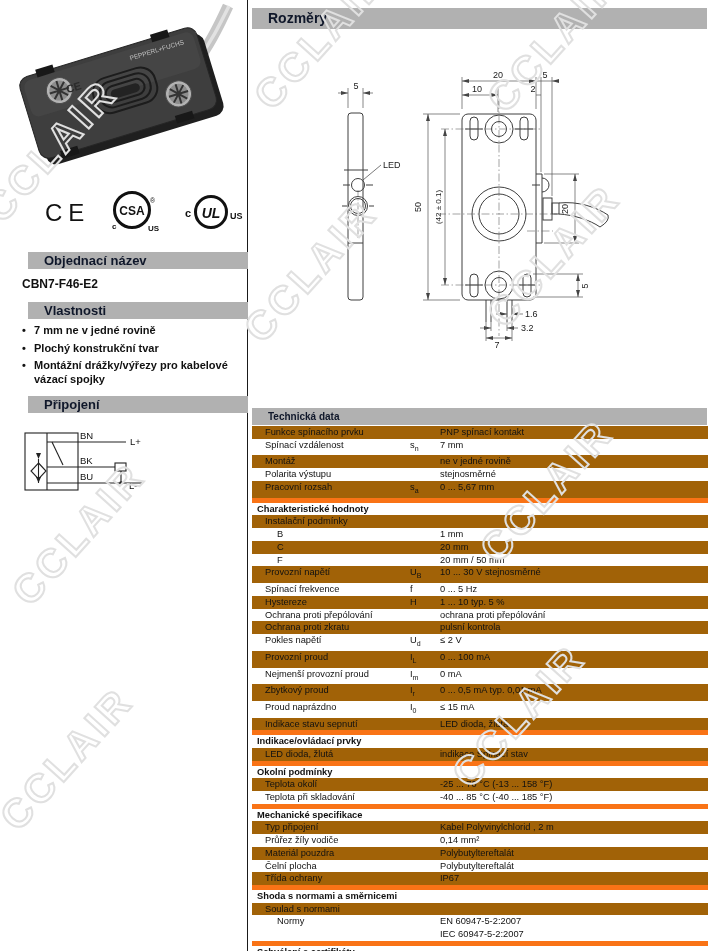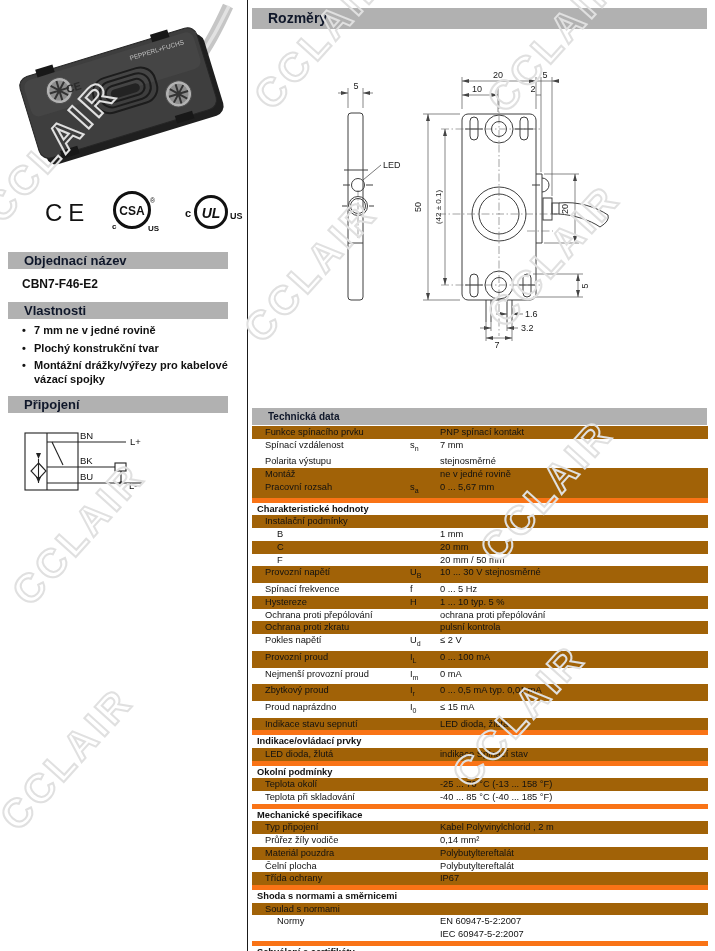--- a/index.html
+++ b/index.html
@@ -1,21 +1,21 @@
 <!DOCTYPE html>
 <html><head>
 <meta charset="utf-8">
 <style>
   html,body{margin:0;padding:0;background:#fff;}
   .page{position:relative;width:715px;height:951px;background:#fff;overflow:hidden;
         font-family:"Liberation Sans",sans-serif;color:#111;}
   .divider{position:absolute;left:247px;top:0;width:1px;height:951px;background:#1a1a1a;}
   .bar{position:absolute;background:#b1b1b1;color:#0f172a;font-weight:bold;box-sizing:border-box;
        font-size:13px;line-height:17px;height:17px;padding-left:16px;}
-  .bar-left{left:8px;width:220px;}
+  .bar-left{left:28px;width:220px;}
   #bar-order{top:252px;} #bar-features{top:302px;} #bar-connection{top:388px;margin-top:8px;}
   #bar-dim{left:252px;top:8px;width:455px;height:21px;font-size:14px;line-height:21px;}
   #bar-tech{left:252px;top:408px;width:455px;height:17px;font-size:10px;line-height:17px;}
   .order-code{position:absolute;left:22px;top:277px;font-size:12px;font-weight:bold;text-align:right;}
   .features{position:absolute;left:22px;top:324px;width:210px;}
   .feat{display:flex;font-size:11px;font-weight:bold;line-height:13.5px;margin-bottom:4px;}
   .feat .dot{width:12px;flex:0 0 12px;}
   .photo-svg{position:absolute;left:8px;top:2px;}
   .logos-svg{position:absolute;left:0;top:185px;}
   .wiring-svg{position:absolute;left:18px;top:425px;}
@@ -259,32 +259,32 @@
           <div>PNP spínací kontakt</div>
         </div>
       </div>
       <div class="trow">
         <div class="lab i1">Spínací vzdálenost</div>
         <div class="sym">s<sub>n</sub></div>
         <div class="val">
           <div>7 mm</div>
         </div>
       </div>
+      <div class="trow shade">
+        <div class="lab i1">Montáž</div>
+        <div class="sym"></div>
+        <div class="val">
+          <div>ne v jedné rovině</div>
+        </div>
+      </div>
       <div class="trow">
         <div class="lab i1">Polarita výstupu</div>
         <div class="sym"></div>
         <div class="val">
           <div>stejnosměrné</div>
-        </div>
-      </div>
-      <div class="trow shade">
-        <div class="lab i1">Montáž</div>
-        <div class="sym"></div>
-        <div class="val">
-          <div>ne v jedné rovině</div>
         </div>
       </div>
       <div class="trow shade">
         <div class="lab i1">Pracovní rozsah</div>
         <div class="sym">s<sub>a</sub></div>
         <div class="val">
           <div>0 ... 5,67 mm</div>
         </div>
       </div>
       <div class="sec">Charakteristické hodnoty</div>

